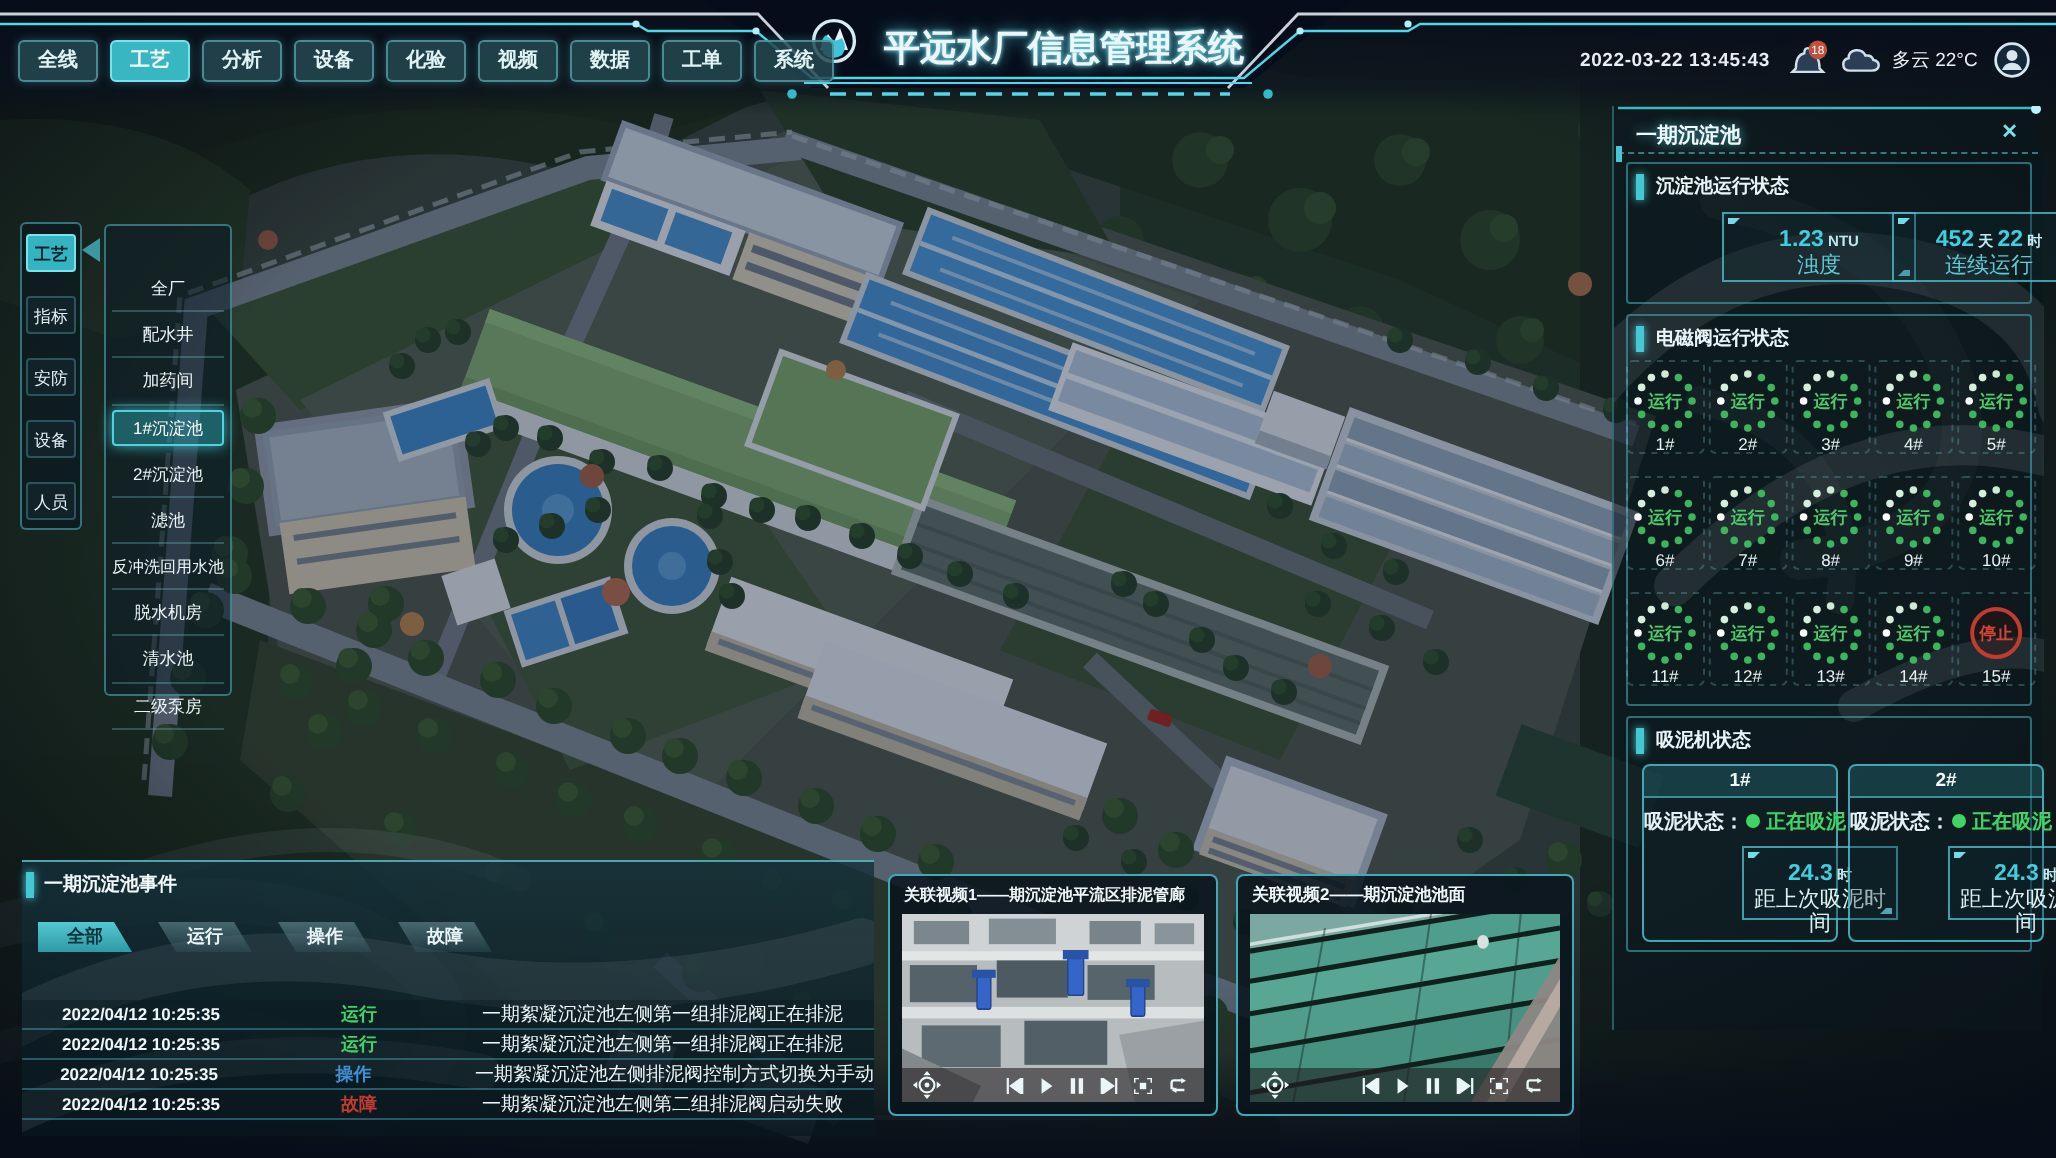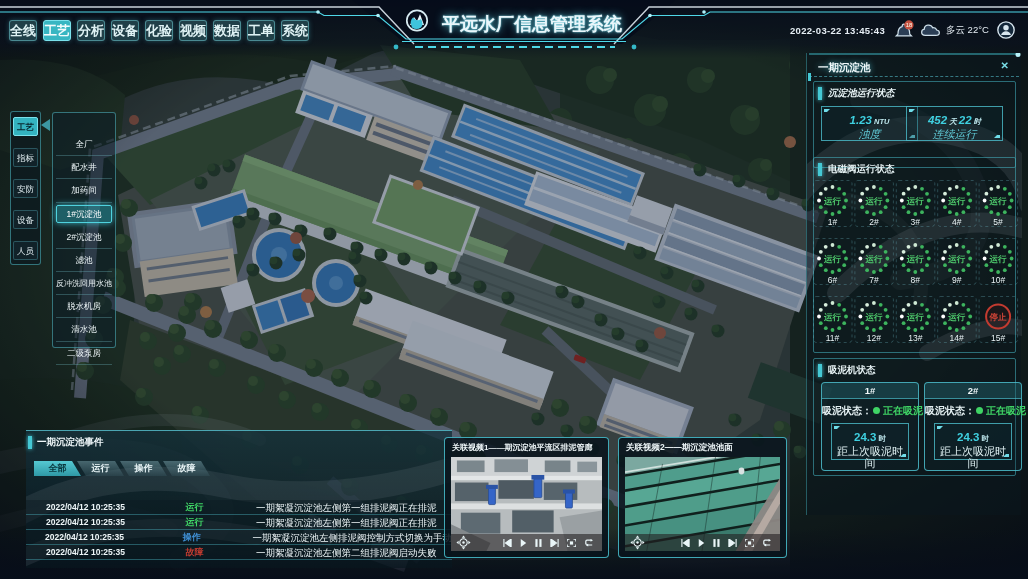--- a/index.html
+++ b/index.html
@@ -1,29 +1,29 @@
 <!DOCTYPE html>
 <html><head>
 <meta charset="utf-8">
 <style>
 *{margin:0;padding:0;box-sizing:border-box;}
 html,body{width:1028px;height:579px;overflow:hidden;background:#0c111d;font-family:"Liberation Sans",sans-serif;}
 #stage{position:relative;width:1028px;height:579px;overflow:hidden;background:#141b29;}
 #bg{position:absolute;left:0;top:0;}
-.ttab{width:28px;height:21px;line-height:20px;text-align:center;font-size:13px;font-weight:bold;color:#dff2f4;background:rgba(36,72,80,0.85);border:1px solid rgba(110,200,210,0.55);border-radius:3px;box-shadow:0 0 5px rgba(80,190,205,0.35);}
+.ttab{width:40px;height:21px;line-height:20px;text-align:center;font-size:10px;font-weight:bold;color:#dff2f4;background:rgba(36,72,80,0.85);border:1px solid rgba(110,200,210,0.55);border-radius:3px;box-shadow:0 0 5px rgba(80,190,205,0.35);}
 .ttab.on{background:#38b6c2;color:#f2fbfc;border-color:#7ae2ec;}
 .lmi{position:absolute;left:13px;width:25px;height:19px;line-height:18px;text-align:center;font-size:8.5px;color:#e2eef2;background:rgba(20,40,50,0.55);border:1px solid rgba(90,180,195,0.35);border-radius:2px;}
 .lmi.on{background:#34b3c0;color:#06222a;font-weight:bold;border-color:#7ae2ec;}
 #submenu{position:absolute;left:52px;top:112px;width:64px;height:236px;background:rgba(12,30,40,0.55);border:1px solid rgba(90,200,210,0.5);border-radius:3px;padding-top:20px;}
 .smi{height:23.2px;line-height:23.2px;margin:0 3px;text-align:center;font-size:8.5px;color:#eef6f8;border-bottom:1px solid rgba(120,200,210,0.3);white-space:nowrap;}
 .smi.on{height:18px;line-height:17px;margin:2.5px 3px;background:rgba(46,170,185,0.45);border:1px solid #4fd2de;border-radius:2px;color:#fff;box-shadow:0 0 7px rgba(70,210,225,0.8);}
 .sechdr{display:flex;align-items:center;color:#e8f4f6;font-weight:bold;font-size:9.5px;}
 .accent{width:4px;height:13px;background:#45c8d4;margin-right:6px;box-shadow:0 0 4px #45c8d4;}
 .secbox{position:absolute;left:6px;width:203px;border:1px solid rgba(70,180,195,0.55);border-radius:2px;}
-.vbox{border:1px solid rgba(80,200,215,0.75);background:rgba(15,40,50,0.35);position:relative;text-align:center;}
+.vbox{border:1px solid rgba(80,200,215,0.75);background:rgba(15,40,50,0.35);position:relative;text-align:center;margin-left:40px;}
 .vbox:before{content:"";position:absolute;left:2px;top:2px;border-top:3px solid #6fdce8;border-right:3px solid transparent;border-left:3px solid #6fdce8;width:0;height:0;}
 .vbox:after{content:"";position:absolute;right:2px;bottom:2px;border-bottom:3px solid #6fdce8;border-left:3px solid transparent;border-right:3px solid #6fdce8;width:0;height:0;}
 .vline{margin-top:5px;line-height:13px;}
 .num{color:#3fd0e0;font-size:11.5px;font-weight:bold;}
 .unit{color:#bfe8ee;font-size:7.5px;font-weight:bold;}
 .vlab{color:#5fc8d4;font-size:11px;line-height:12px;}
 .mudcard{position:absolute;top:23px;width:98px;height:89px;border:1px solid rgba(80,200,215,0.8);border-radius:4px;background:rgba(15,40,50,0.3);}
 .mudhdr{height:16px;line-height:16px;text-align:center;color:#f0f8fa;font-weight:bold;font-size:9.5px;border-bottom:1px solid rgba(80,200,215,0.6);background:rgba(50,150,165,0.25);}
 .mudrow{margin-top:5px;text-align:center;font-size:10px;white-space:nowrap;color:#e4f0f2;font-weight:bold;}
 .gdot{display:inline-block;width:7px;height:7px;border-radius:50%;background:#3fd465;margin:0 3px 0 1px;}
@@ -420,21 +420,21 @@
 </g>
 </svg>
 <svg width="215" height="26" style="position:absolute;left:0;top:0;">
         <path d="M2,1 H211" stroke="#3fb6c2" stroke-width="1.2"></path>
         <circle cx="211" cy="1.5" r="2.5" fill="#b8f2fa"></circle>
       </svg>
 <div style="position:absolute;left:11px;top:8px;font-size:10.5px;font-weight:bold;color:#f0f8fa;text-shadow:0 0 6px rgba(80,210,230,0.8);">一期沉淀池</div>
 <div style="position:absolute;right:12px;top:7px;font-size:10px;color:#7adee8;font-weight:bold;">✕</div>
 <div style="position:absolute;left:2px;top:23px;width:210px;border-top:1px dashed rgba(90,200,215,0.55);"></div>
 <div style="position:absolute;left:1px;top:20px;width:3px;height:8px;background:#45c8d4;"></div>
-<div class="secbox" style="top:28px;height:87px;font-style:italic;">
+<div class="secbox" style="top:28px;height:71px;">
  <div class="sechdr" style="margin:5px 0 0 4px;"><div class="accent"></div>沉淀池运行状态</div>
  <div style="position:absolute;left:7px;top:24px;width:97px;height:35px;" class="vbox">
    <div class="vline"><span class="num">1.23</span><span class="unit"> NTU</span></div>
    <div class="vlab">浊度</div>
  </div>
  <div style="position:absolute;left:92px;top:24px;width:97px;height:35px;" class="vbox">
    <div class="vline"><span class="num">452</span><span class="unit"> 天 </span><span class="num">22</span><span class="unit"> 时</span></div>
    <div class="vlab">连续运行</div>
  </div>
 </div>
@@ -672,30 +672,30 @@
  <div class="mudcard" style="left:110px;">
    <div class="mudhdr">2#</div>
    <div class="mudrow">吸泥状态：<span class="gdot"></span><span style="color:#3fd465;">正在吸泥</span></div>
    <div class="vbox mudv">
             <div class="vline"><span class="num">24.3</span><span class="unit"> 时</span></div>
             <div class="vlab" style="color:#dff0f2;">距上次吸泥时间</div>
           </div>
  </div>
 </div>
 </div>
-<div style="position:absolute;left:26px;top:430px;width:426px;height:138px;background:linear-gradient(180deg,rgba(20,48,58,0.8),rgba(8,22,30,0.72));border-top:1px solid rgba(90,200,215,0.8);">
+<div style="position:absolute;left:11px;top:430px;width:426px;height:138px;background:linear-gradient(180deg,rgba(20,48,58,0.8),rgba(8,22,30,0.72));border-top:1px solid rgba(90,200,215,0.8);">
  <svg width="426" height="138" style="position:absolute;left:0;top:0;" viewBox="0 0 426 138">
 <g stroke="#9aa4ae" fill="none" opacity="0.12" stroke-linecap="round">
 <path d="M-20,90 Q80,30 200,55 Q300,75 420,40" stroke-width="24"></path>
 <path d="M-10,130 Q90,80 230,105" stroke-width="18"></path>
 </g>
 </svg>
 <div style="position:absolute;left:2px;top:5px;width:4px;height:13px;background:#45c8d4;box-shadow:0 0 4px #45c8d4;"></div>
  <div style="position:absolute;left:11px;top:5px;font-size:9.5px;font-weight:bold;color:#f0f8fa;">一期沉淀池事件</div>
- <div style="position:absolute;left:8px;top:30px;display:flex;">
+ <div style="position:absolute;left:8px;top:30px;display:flex;gap:17px;">
   <div class="etab on">全部</div>
         <div class="etab">运行</div>
         <div class="etab">操作</div>
         <div class="etab">故障</div>
  </div>
  <div class="erow" style="top:69px;">
         <div class="ed">2022/04/12 10:25:35</div>
         <div class="et" style="color:#3fd465;">运行</div>
         <div class="ec">一期絮凝沉淀池左侧第一组排泥阀正在排泥</div>
       </div>

